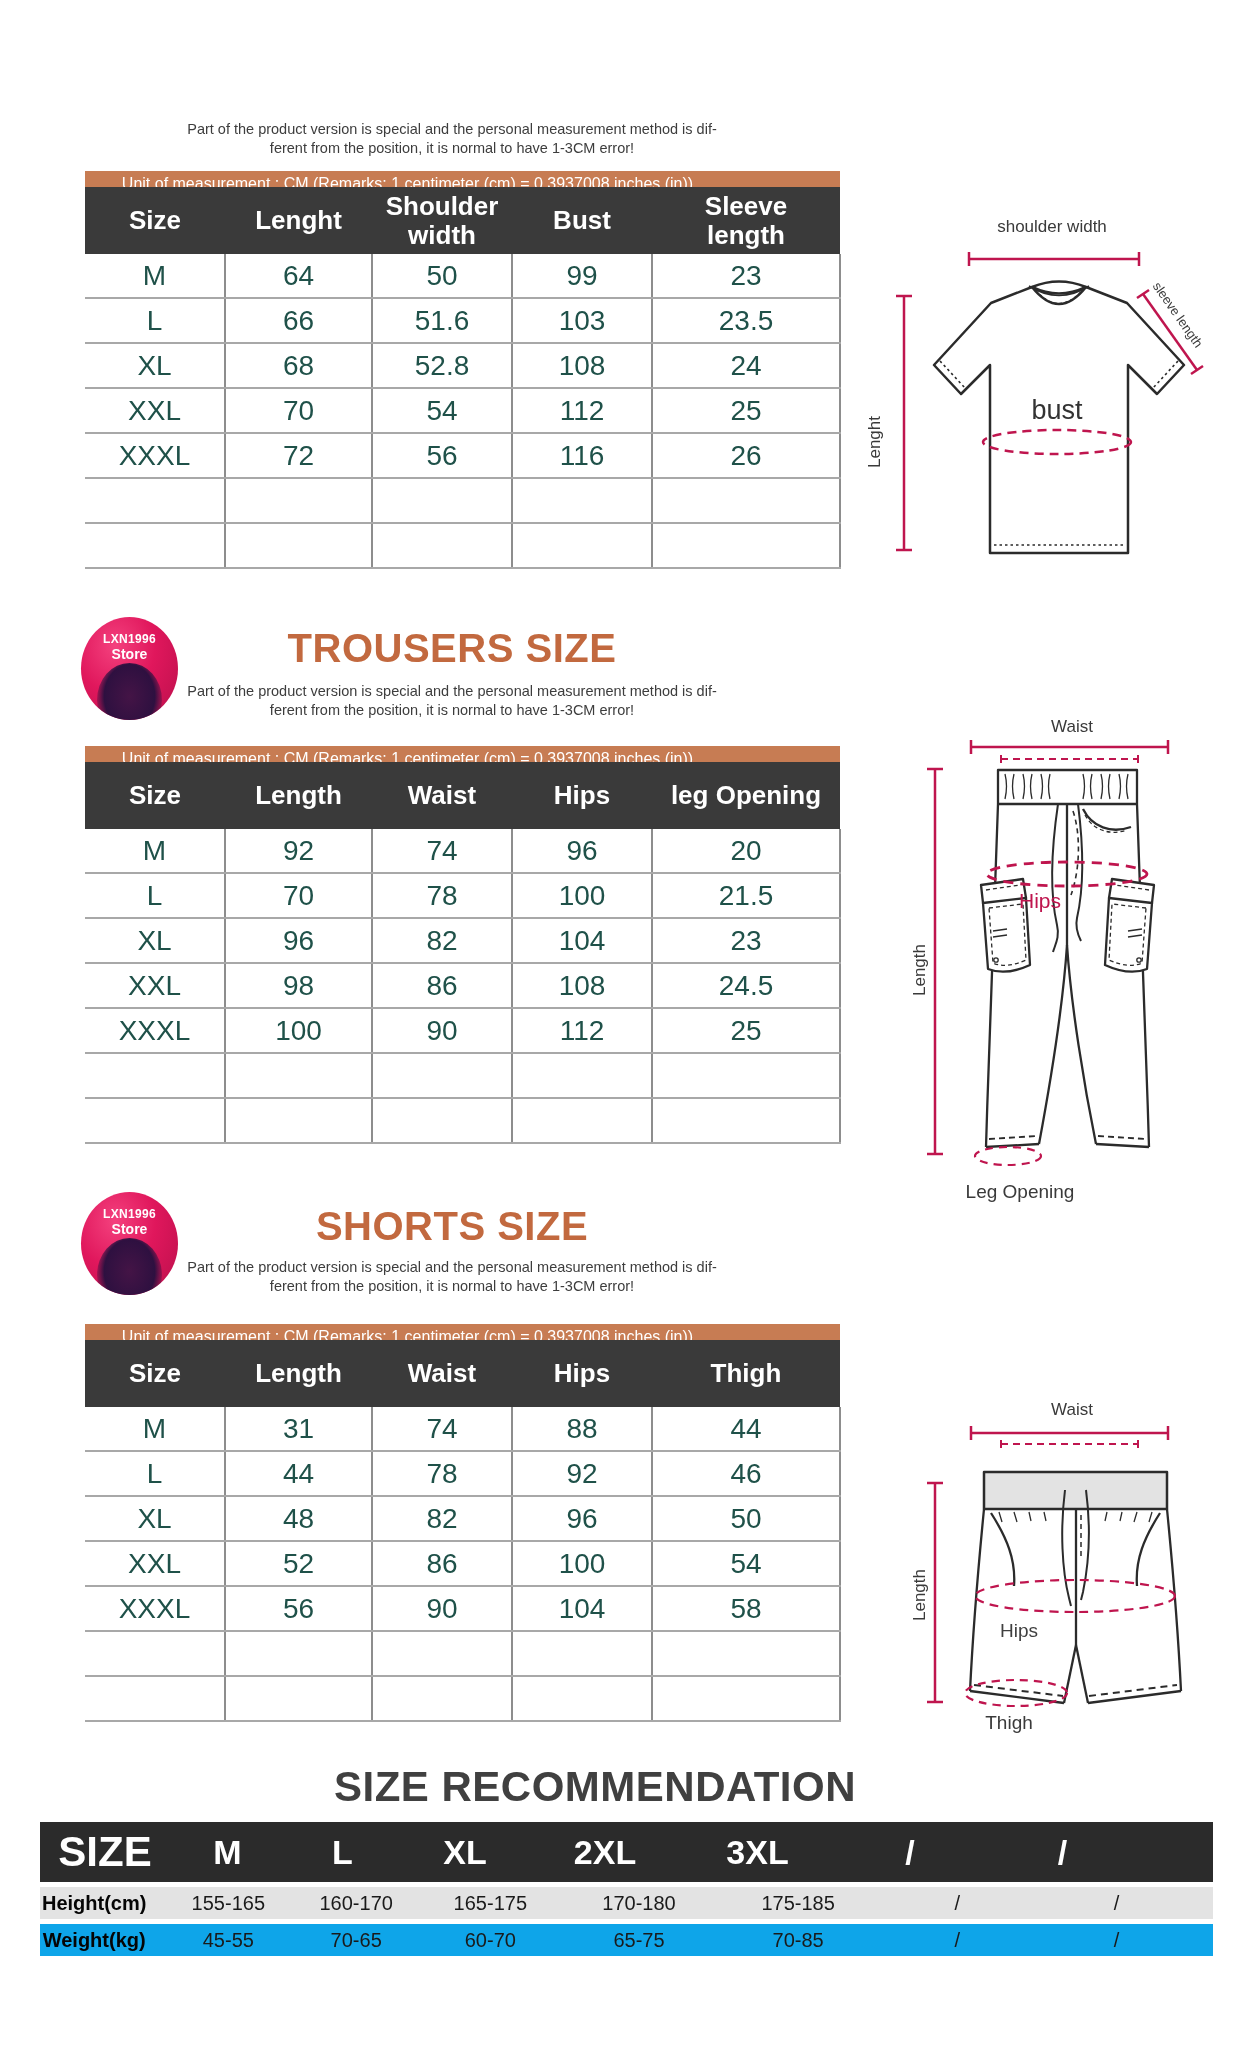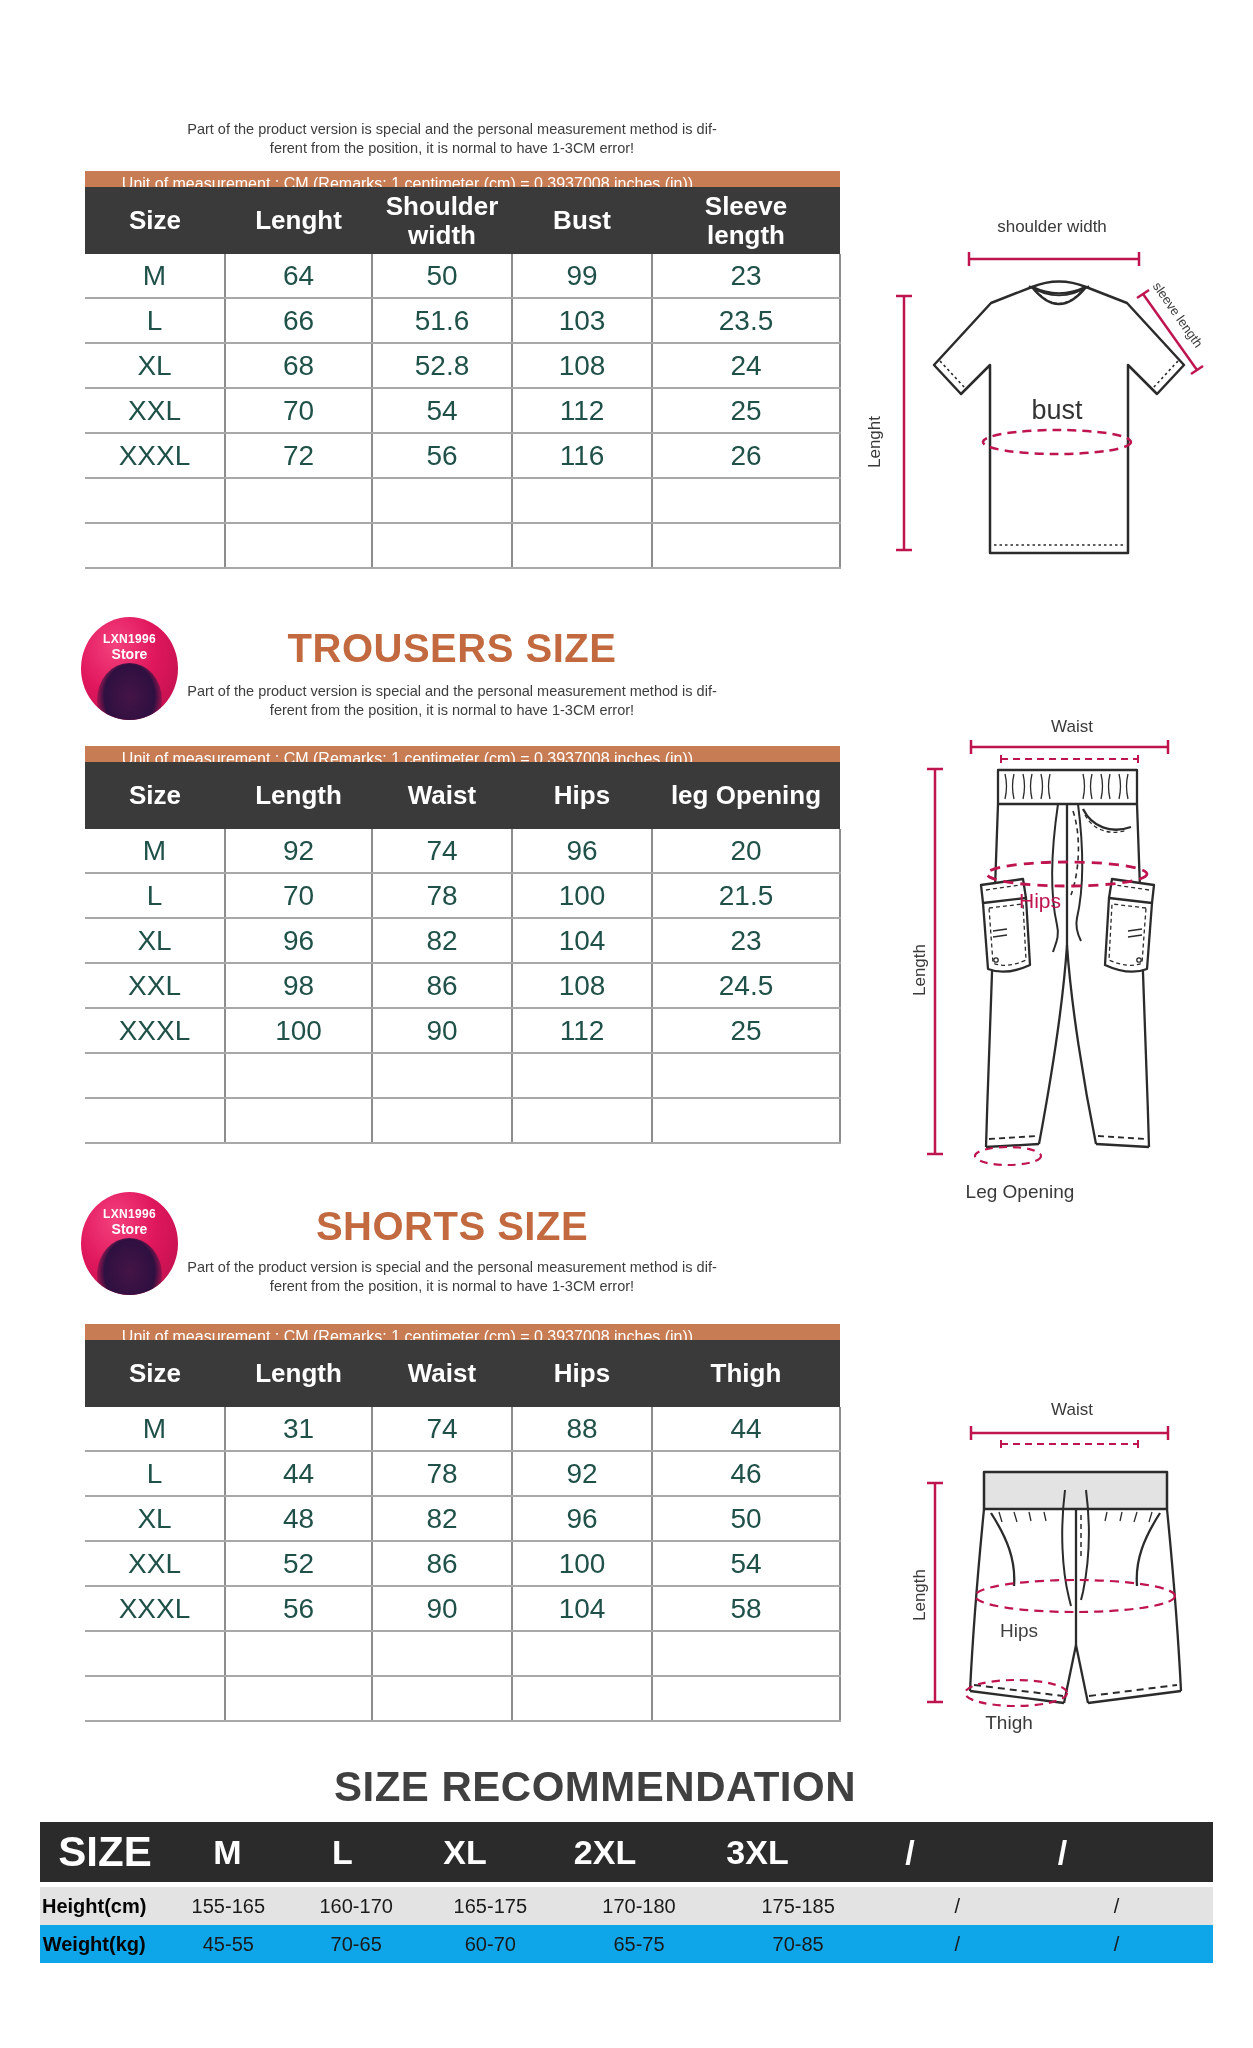--- a/index.html
+++ b/index.html
@@ -44,21 +44,21 @@
   .bustlabel{font-size:27px;color:#333;}
   .hips-crimson{color:#bf154e;font-size:21px;}
   .hips-gray{font-size:19px;color:#3f3f3f;}
   .sleevelabel{position:absolute;font-size:13px;color:#3a3a3a;transform:rotate(55deg);transform-origin:0 0;}
 
   
   .rec-title{position:absolute;left:0;width:1190px;text-align:center;
              font-size:42px;font-weight:800;color:#404040;letter-spacing:0.5px;}
   .rec{position:absolute;}
   .rec-head{display:flex;height:60px;background:#2b2b2b;color:#fff;align-items:center;margin-bottom:5px;}
-  .rec-row{display:flex;height:38px;align-items:center;gap:32px;}
+  .rec-row{display:flex;height:32px;align-items:center;margin-bottom:5px;gap:32px;}
   .rec-row.light{background:#e3e3e3;} .rec-row.dark{background:#0ea5e9;}
   .rc{text-align:center;}
   .rc0{width:130px;} .rc1{width:115px;} .rc2{width:115px;} .rc3{width:130px;}
   .rc4{width:150px;} .rc5{width:155px;} .rc6{width:150px;} .rc7{width:155px;} .rcfill{flex:1;}
   .rec-head .rc{font-weight:bold;font-size:34px;}
   .rec-head .rc0{font-size:42px;}
   .rec-row .rc{font-size:20px;color:#1a1a1a;}
   .rec-row .rc0{font-weight:bold;color:#050505;}
 </style>
 </head>

